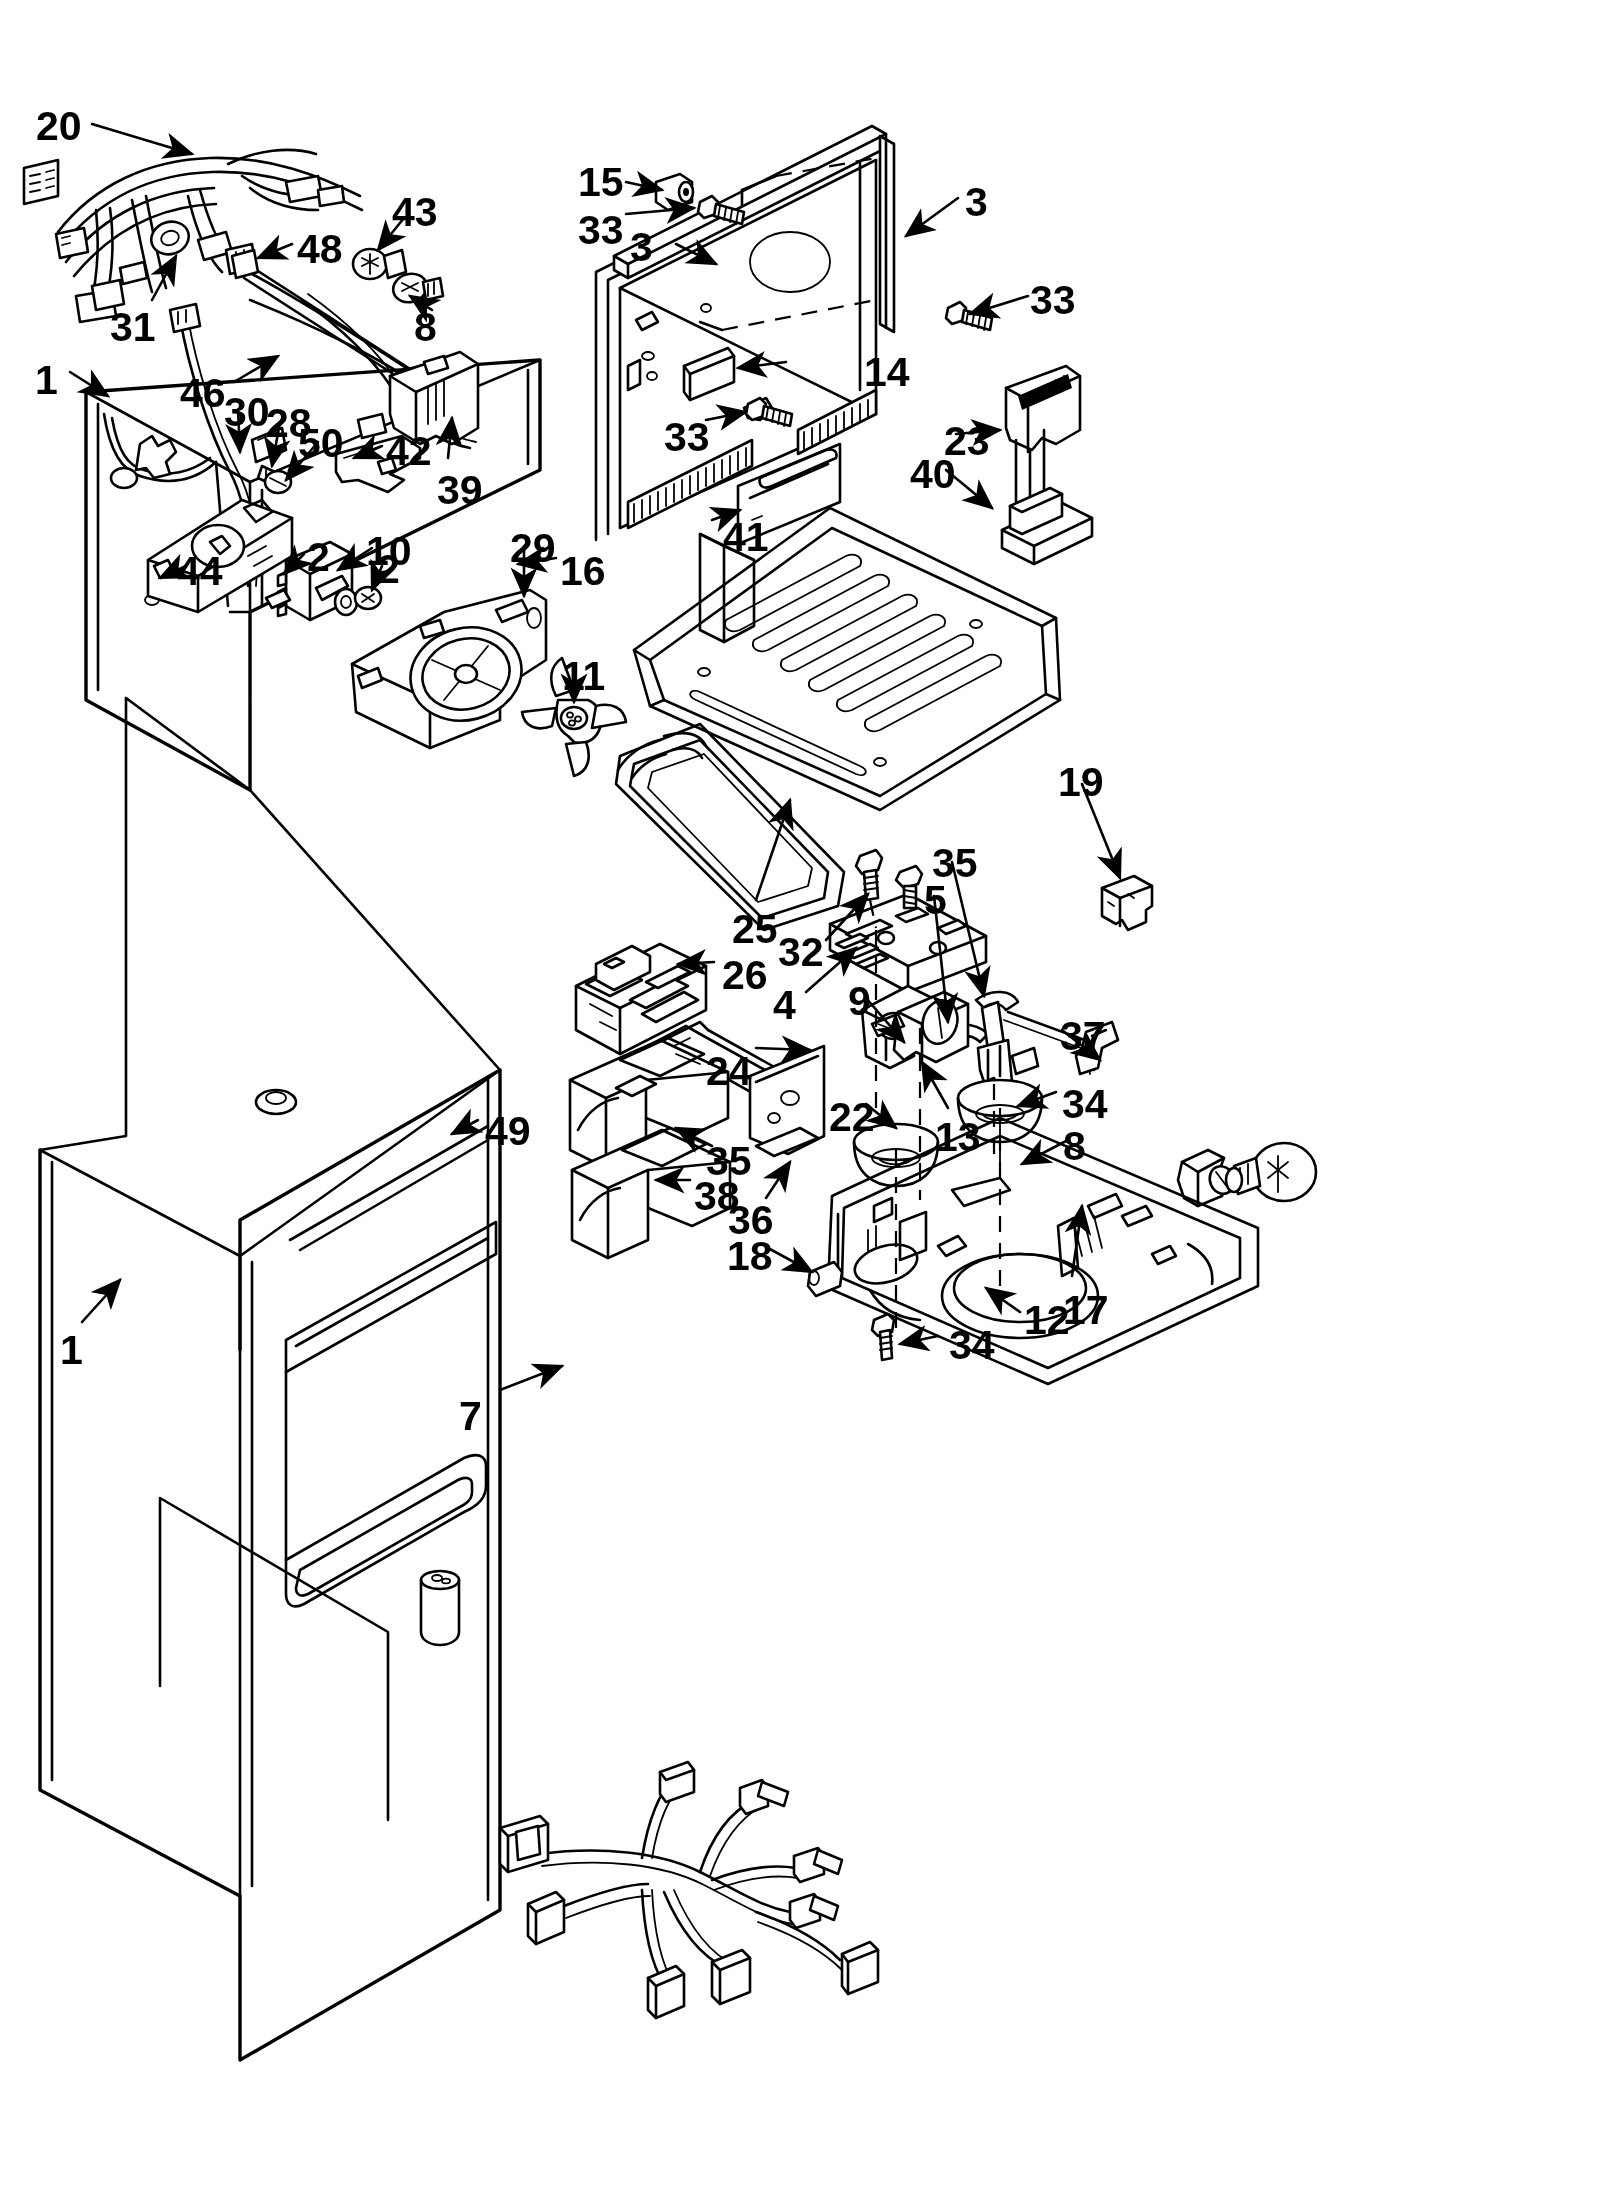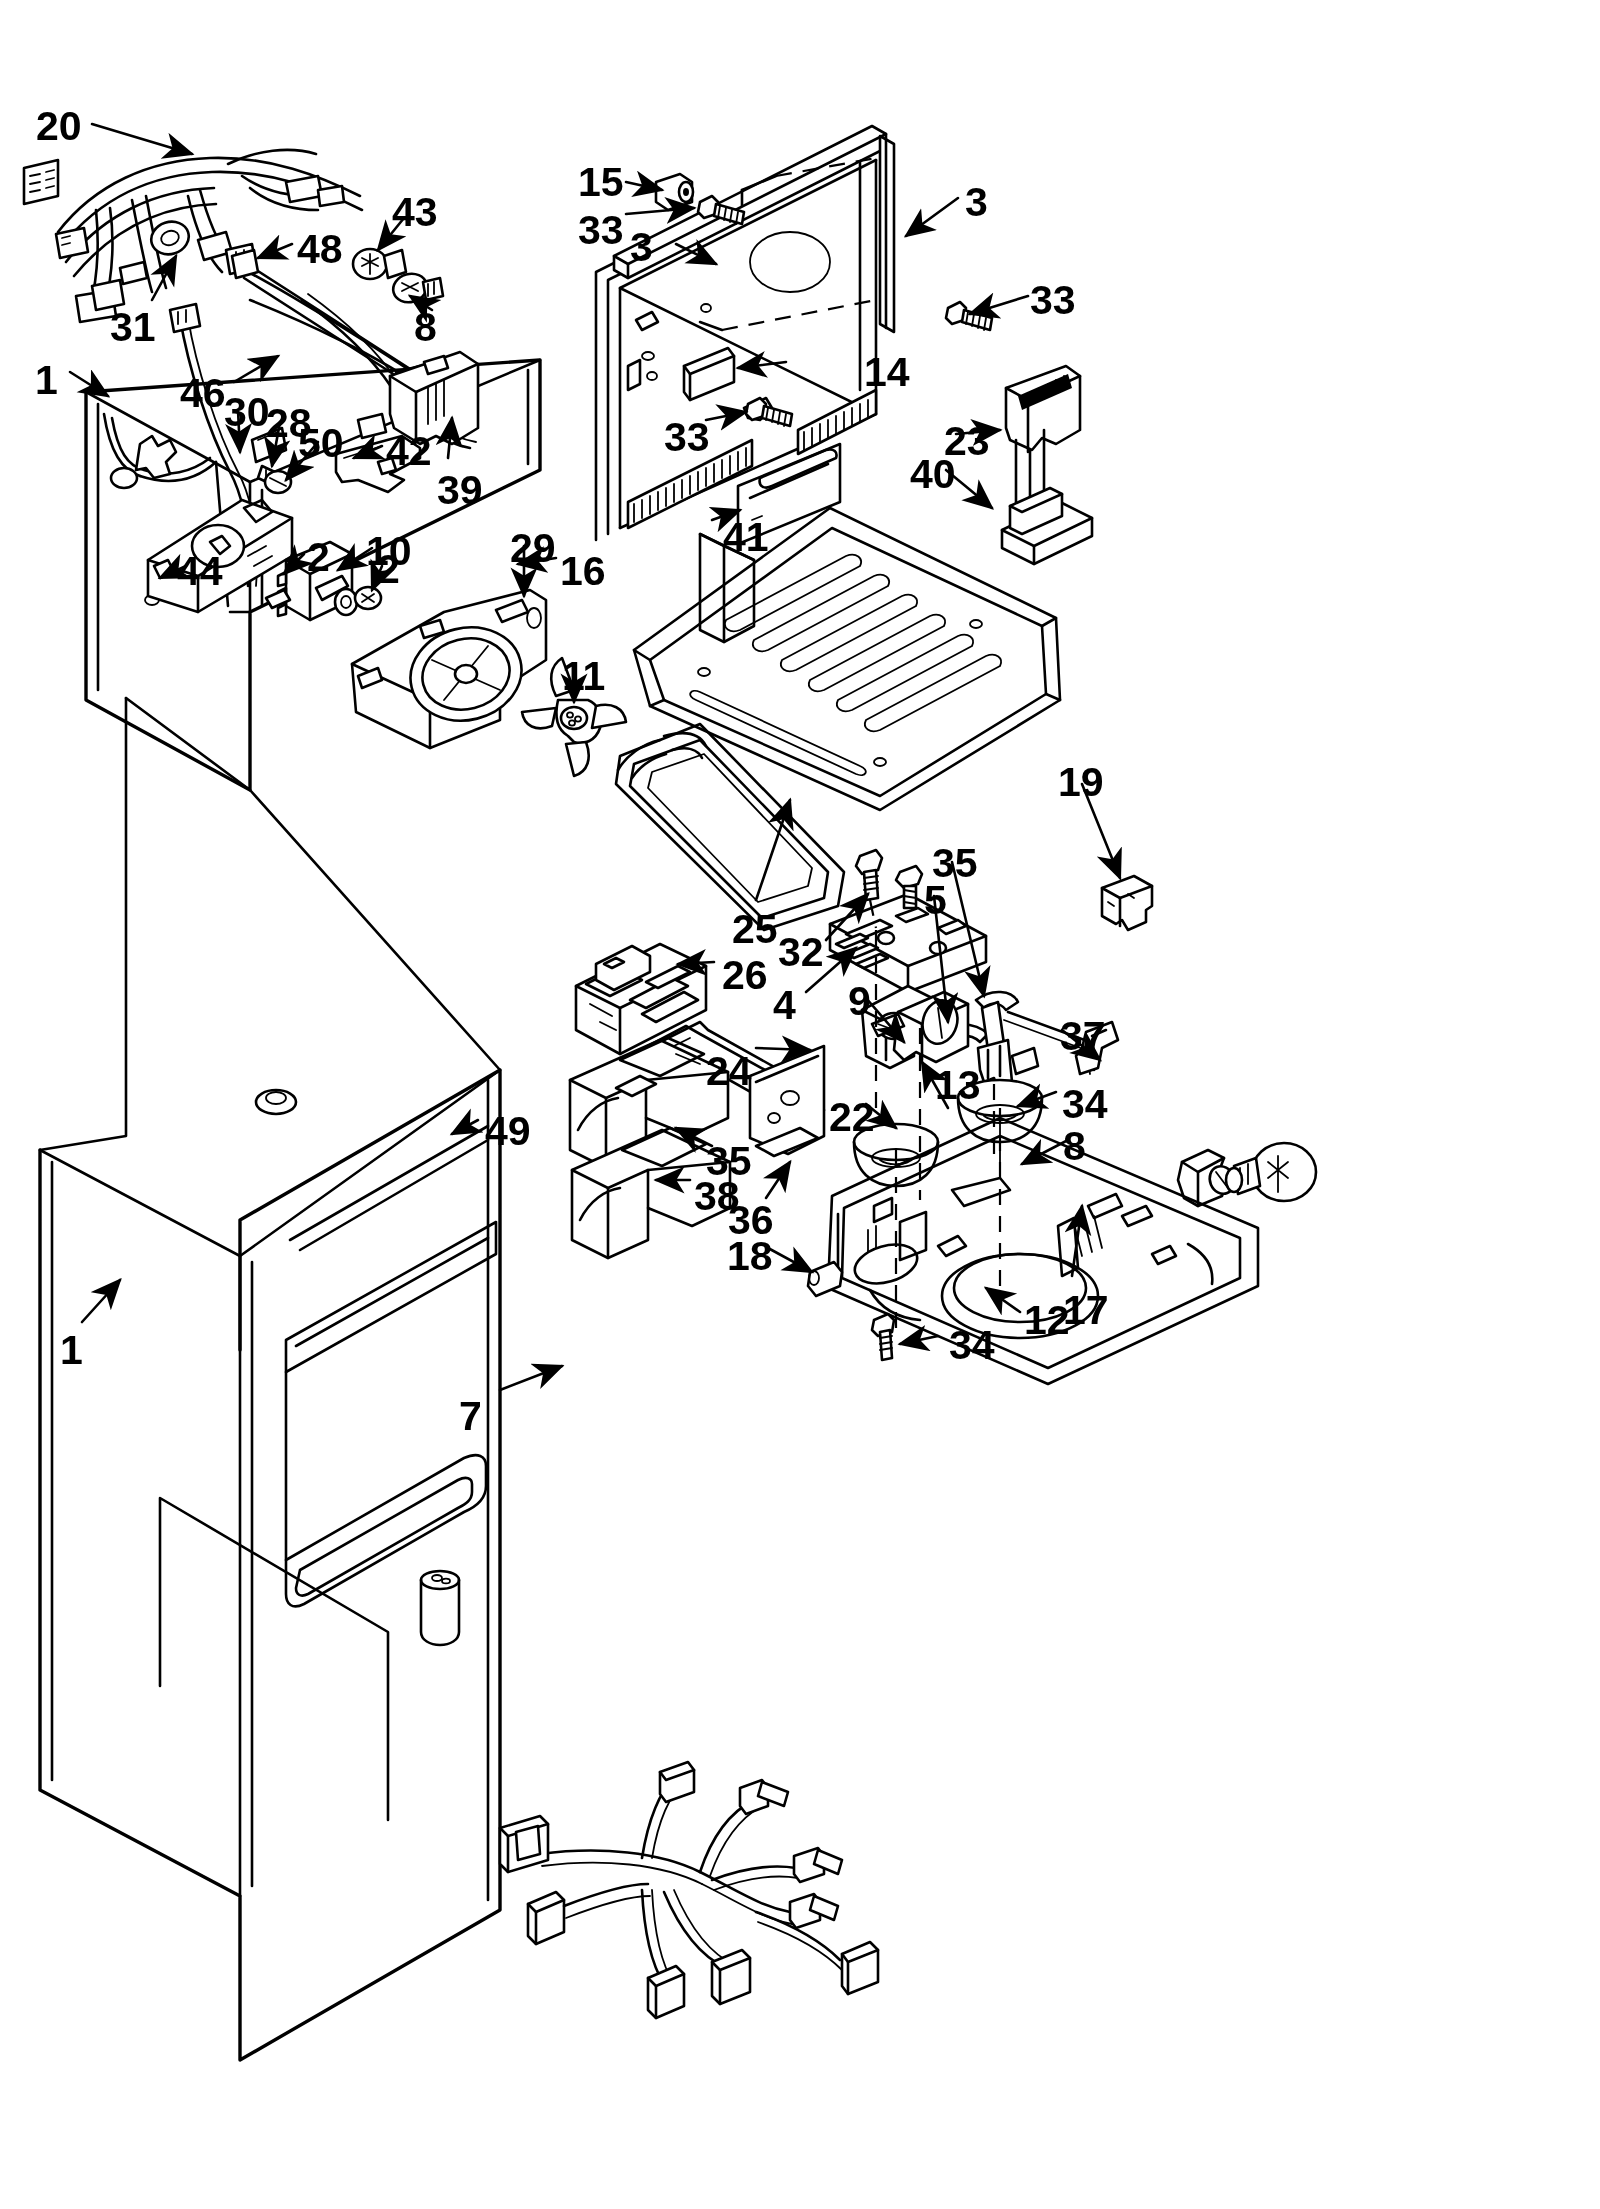--- a/index.html
+++ b/index.html
@@ -665,21 +665,21 @@
   <div class="callout c-lg" style="left:732px;top:909px;">25</div>
   <div class="callout c-lg" style="left:932px;top:843px;">35</div>
   <div class="callout c-lg" style="left:924px;top:880px;">5</div>
   <div class="callout c-lg" style="left:778px;top:932px;">32</div>
   <div class="callout c-lg" style="left:773px;top:985px;">4</div>
   <div class="callout c-lg" style="left:848px;top:981px;">9</div>
   <div class="callout c-lg" style="left:722px;top:955px;">26</div>
   <div class="callout c-lg" style="left:706px;top:1051px;">24</div>
   <div class="callout c-lg" style="left:1060px;top:1016px;">37</div>
   <div class="callout c-lg" style="left:1062px;top:1084px;">34</div>
-  <div class="callout c-lg" style="left:935px;top:1065px;">13</div>
+  <div class="callout c-lg" style="left:935px;top:1117px;">13</div>
   <div class="callout c-lg" style="left:829px;top:1097px;">22</div>
   <div class="callout c-lg" style="left:706px;top:1141px;">35</div>
   <div class="callout c-lg" style="left:694px;top:1176px;">38</div>
   <div class="callout c-lg" style="left:728px;top:1200px;">36</div>
   <div class="callout c-lg" style="left:1063px;top:1126px;">8</div>
   <div class="callout c-lg" style="left:485px;top:1111px;">49</div>
   <div class="callout c-lg" style="left:727px;top:1236px;">18</div>
   <div class="callout c-lg" style="left:1024px;top:1300px;">12</div>
   <div class="callout c-lg" style="left:1063px;top:1290px;">17</div>
   <div class="callout c-lg" style="left:949px;top:1325px;">34</div>

